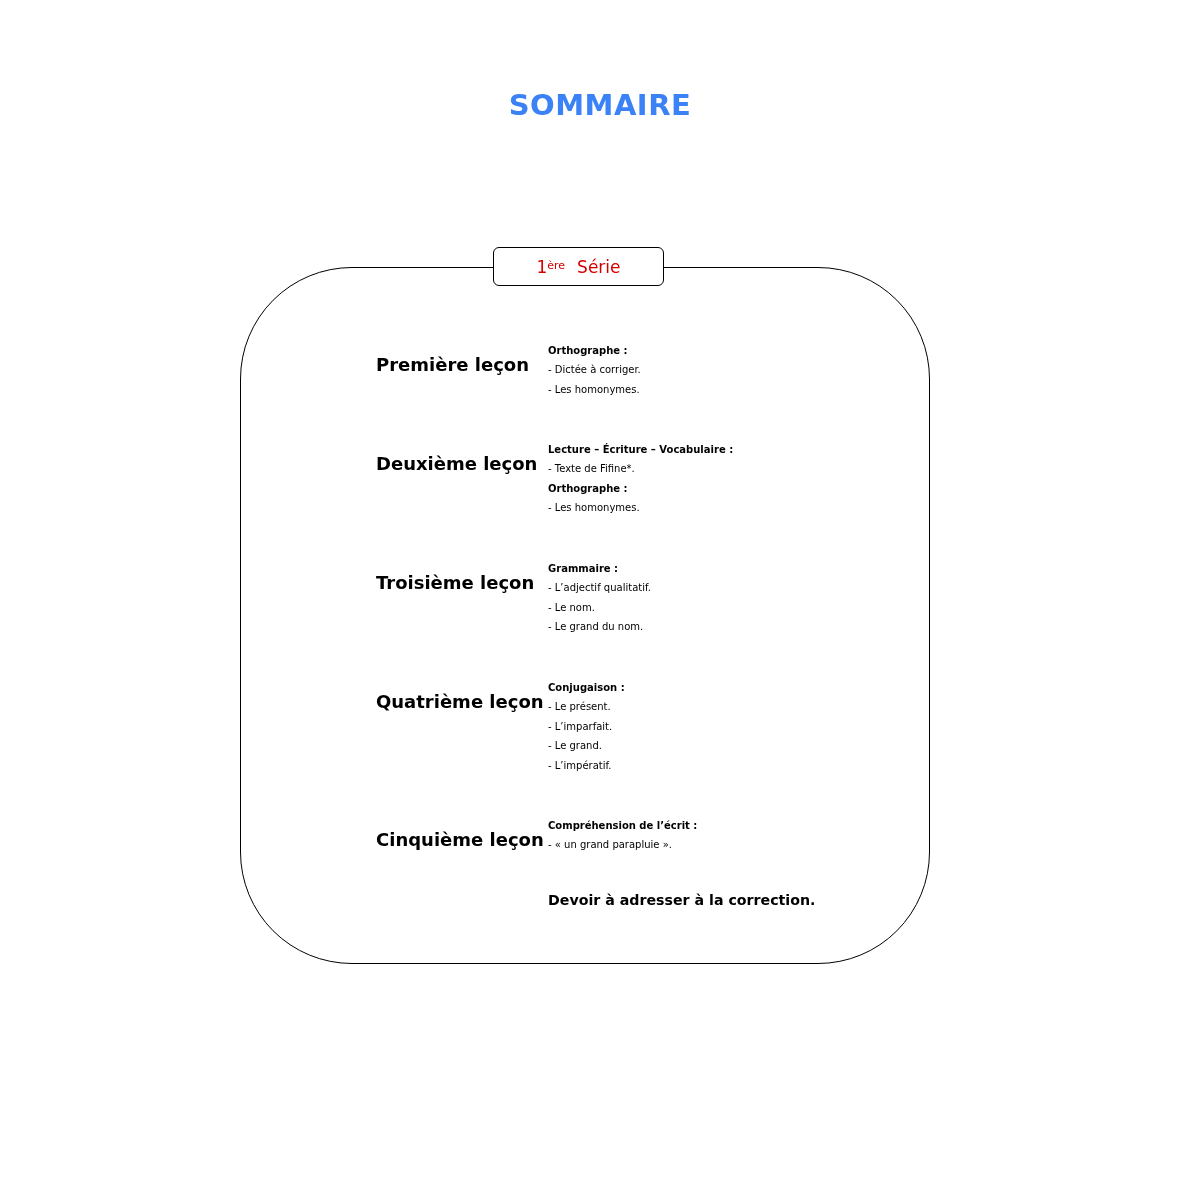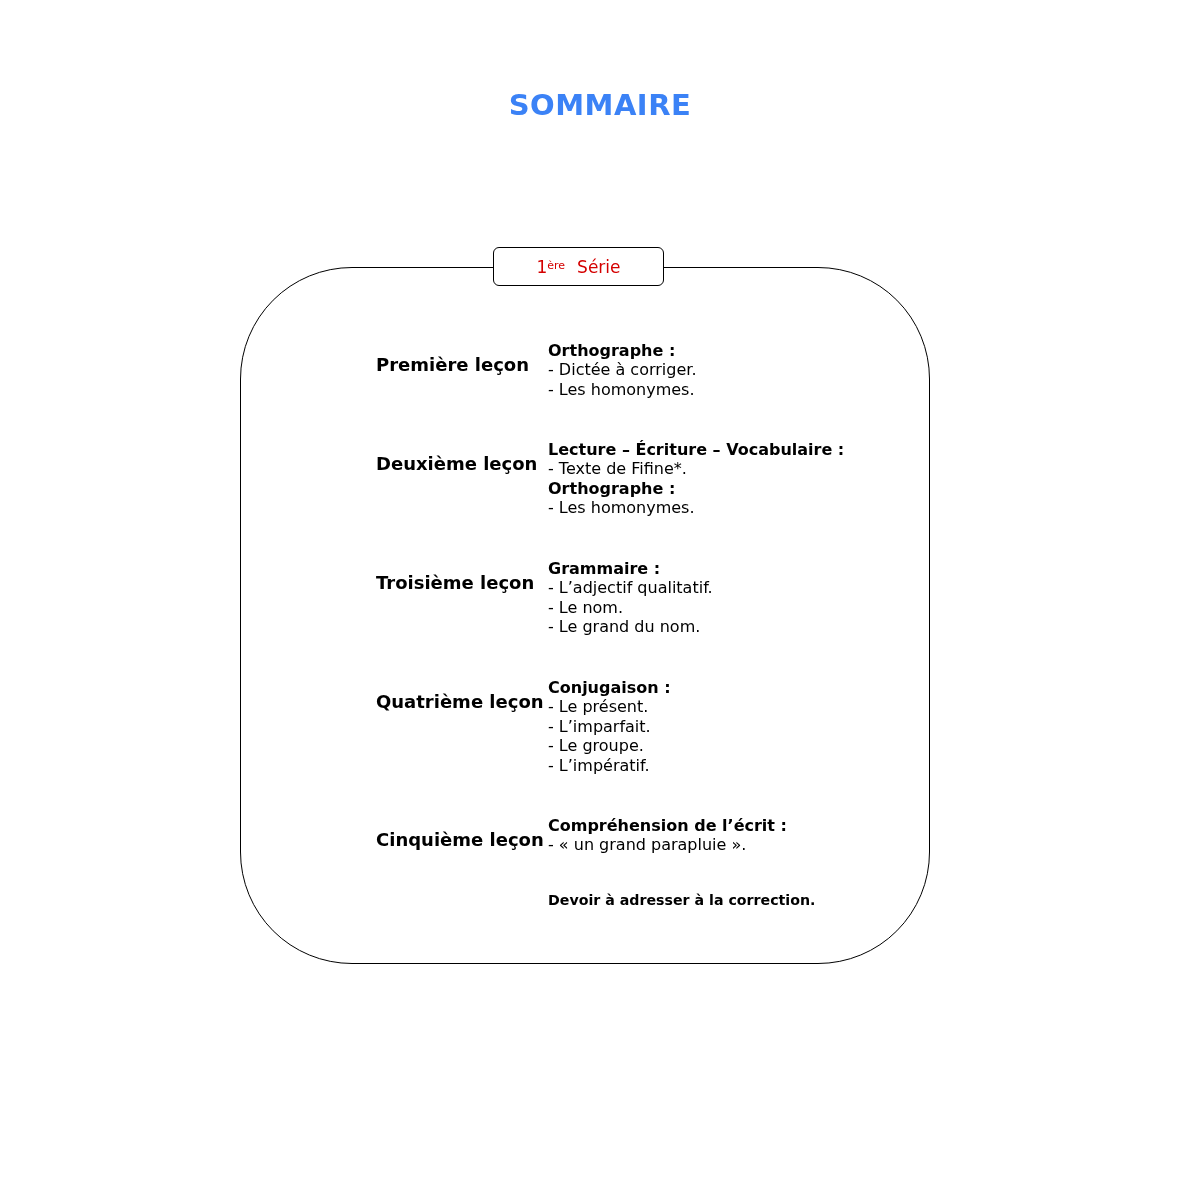--- a/index.html
+++ b/index.html
@@ -11,21 +11,21 @@
     .frame { position: absolute; left: 240px; top: 267px; width: 690px; height: 697px;
              border: 1.6px solid #000; border-radius: 112px; box-sizing: border-box; }
     .series-tab { position: absolute; left: 493px; top: 247px; width: 171px; height: 39px;
                   border: 1.6px solid #000; border-radius: 6px; background: #fff; box-sizing: border-box;
                   display: flex; align-items: center; justify-content: center;
                   font-family: "DejaVu Sans", sans-serif; font-size: 17px; color: #d40000; }
     .series-tab sup { font-size: 11px; position: relative; top: -1px; margin-right: 12px; }
     .lesson { position: absolute; left: 376px; }
     .lesson-name { position: absolute; left: 0; top: 16px; font-weight: bold; font-size: 18px;
                    white-space: nowrap; }
-    .lesson-body { position: absolute; left: 172px; top: 3px; font-size: 16px; line-height: 19.4px;
+    .lesson-body { position: absolute; left: 172px; top: 3px; font-size: 10px; line-height: 19.4px;
                    white-space: nowrap; }
     .lesson-body .heading { font-weight: bold; }
     .footer-note { position: absolute; left: 548px; top: 892px; font-weight: bold; font-size: 14.2px;
                    white-space: nowrap; }
   </style>
 </head>
 <body>
 
 <div class="title">SOMMAIRE</div>
 
@@ -65,21 +65,21 @@
     <div>- Le grand du nom.</div>
   </div>
 </div>
 
 <div class="lesson" style="top:675px;">
   <div class="lesson-name">Quatrième leçon</div>
   <div class="lesson-body">
     <div class="heading">Conjugaison :</div>
     <div>- Le présent.</div>
     <div>- L’imparfait.</div>
-    <div>- Le groupe.</div>
+    <div>- Le grand.</div>
     <div>- L’impératif.</div>
   </div>
 </div>
 
 <div class="lesson" style="top:813px;">
   <div class="lesson-name">Cinquième leçon</div>
   <div class="lesson-body">
     <div class="heading">Compréhension de l’écrit :</div>
     <div>- « un grand parapluie ».</div>
   </div>

